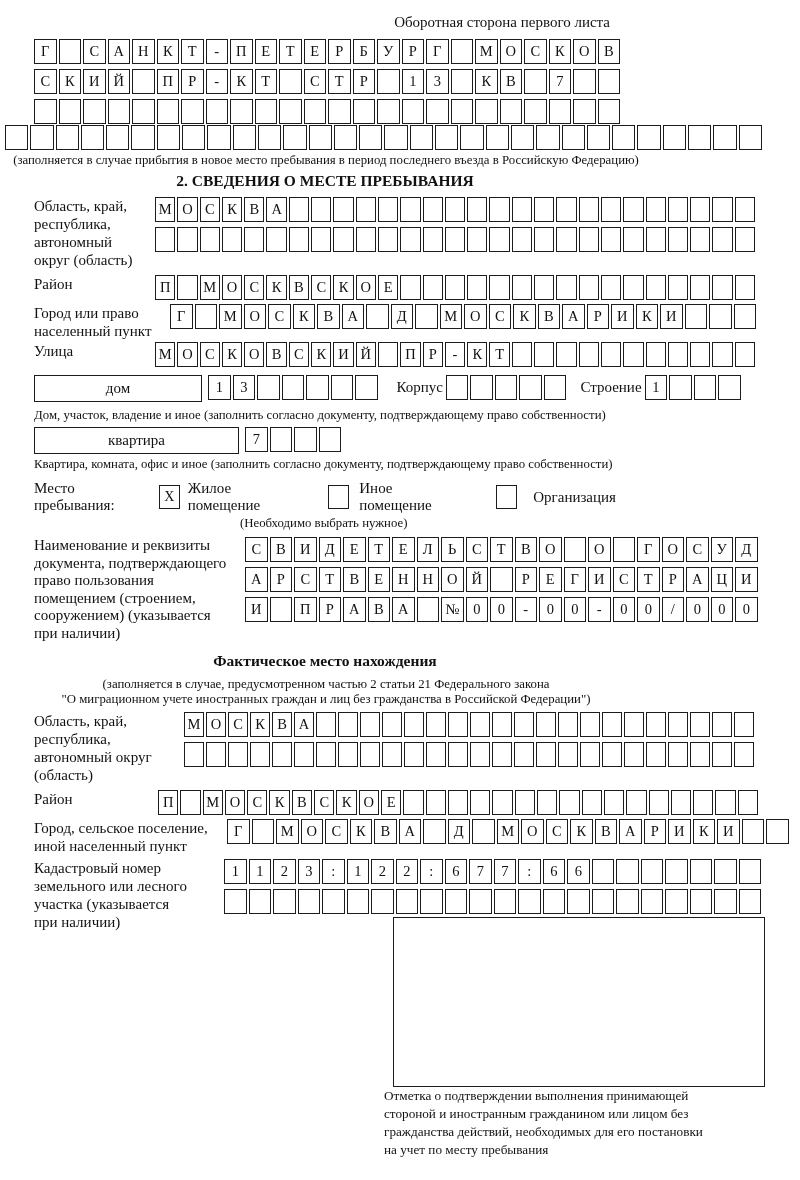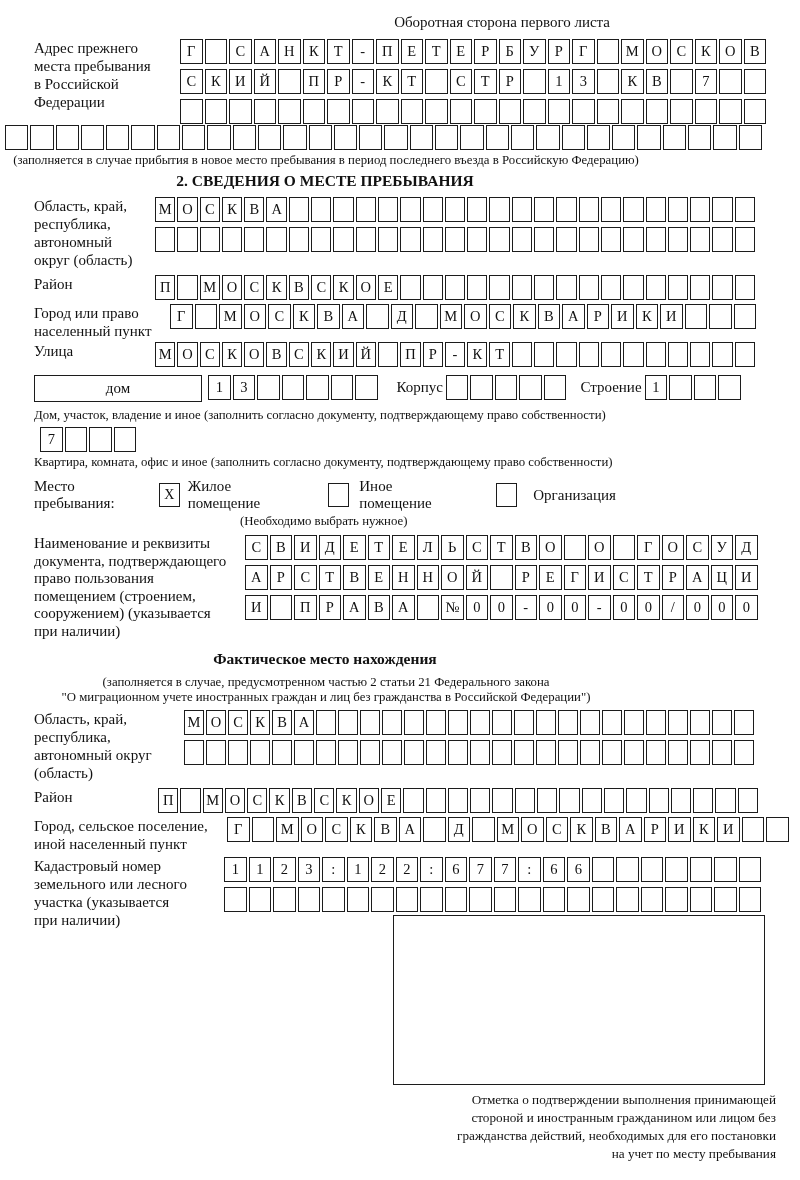--- a/index.html
+++ b/index.html
@@ -23,39 +23,33 @@
   .h-title{font-size:15.5px;font-weight:bold;margin:4px 0 7px;}
   .widebox{box-sizing:border-box;height:27px;border:1.5px solid #1c1c1c;display:flex;
            align-items:center;justify-content:center;font-size:15px;flex:0 0 auto;}
   .caption{font-size:12.8px;margin:3px 0 4px;}
   .checkbox{box-sizing:border-box;width:21px;height:24px;border:1.5px solid #1c1c1c;
             display:inline-flex;align-items:center;justify-content:center;font-size:14px;flex:0 0 auto;}
   .stayrow{display:flex;align-items:center;font-size:15px;margin-top:8px;}
   .staynote{font-size:12.8px;margin:2px 0 6px 206px;}
   .stampbox{box-sizing:border-box;width:372px;height:170px;border:1.8px solid #1c1c1c;
             margin-left:359px;margin-top:-14px;}
-  .stampcap{margin-left:350px;width:392px;text-align:right;font-size:13.2px;line-height:18px;margin-top:6px;}
+  .stampcap{margin-left:350px;width:392px;text-align:left;font-size:13.2px;line-height:18px;}
   .mt2{margin-top:2px;} .mt4{margin-top:4px;} .mt5{margin-top:5px;}
   .mt6{margin-top:6px;} .mt8{margin-top:8px;}
   .ml6{margin-left:6px;} .inlbl{font-size:15px;margin:4px 3px 0 3px;flex:0 0 auto;text-align:center;}
 </style>
 </head>
 <body>
 
 <div class="page">
 
   <div class="hdr">Оборотная сторона первого листа</div>
 
   <div class="frow mt6">
-    <div class="lbl lw146">
-        <div>Адрес прежнего</div>
-        <div>места пребывания</div>
-        <div>в Российской</div>
-        <div>Федерации</div>
-      </div>
     <div>
       <div class="cellrow">
           <span class="cell">Г</span>
           <span class="cell"></span>
           <span class="cell">С</span>
           <span class="cell">А</span>
           <span class="cell">Н</span>
           <span class="cell">К</span>
           <span class="cell">Т</span>
           <span class="cell">-</span>
@@ -357,20 +351,21 @@
     <div class="cellrow">
         <span class="cell">1</span>
         <span class="cell"></span>
         <span class="cell"></span>
         <span class="cell"></span>
       </div>
   </div>
   <div class="caption">Дом, участок, владение и иное (заполнить согласно документу, подтверждающему право собственности)</div>
 
   <div class="frow mt2">
+    <div class="widebox" style="width:205px;">квартира</div>
     <div class="cellrow ml6">
         <span class="cell">7</span>
         <span class="cell"></span>
         <span class="cell"></span>
         <span class="cell"></span>
       </div>
   </div>
   <div class="caption">Квартира, комната, офис и иное (заполнить согласно документу, подтверждающему право собственности)</div>
 
   <div class="stayrow">

